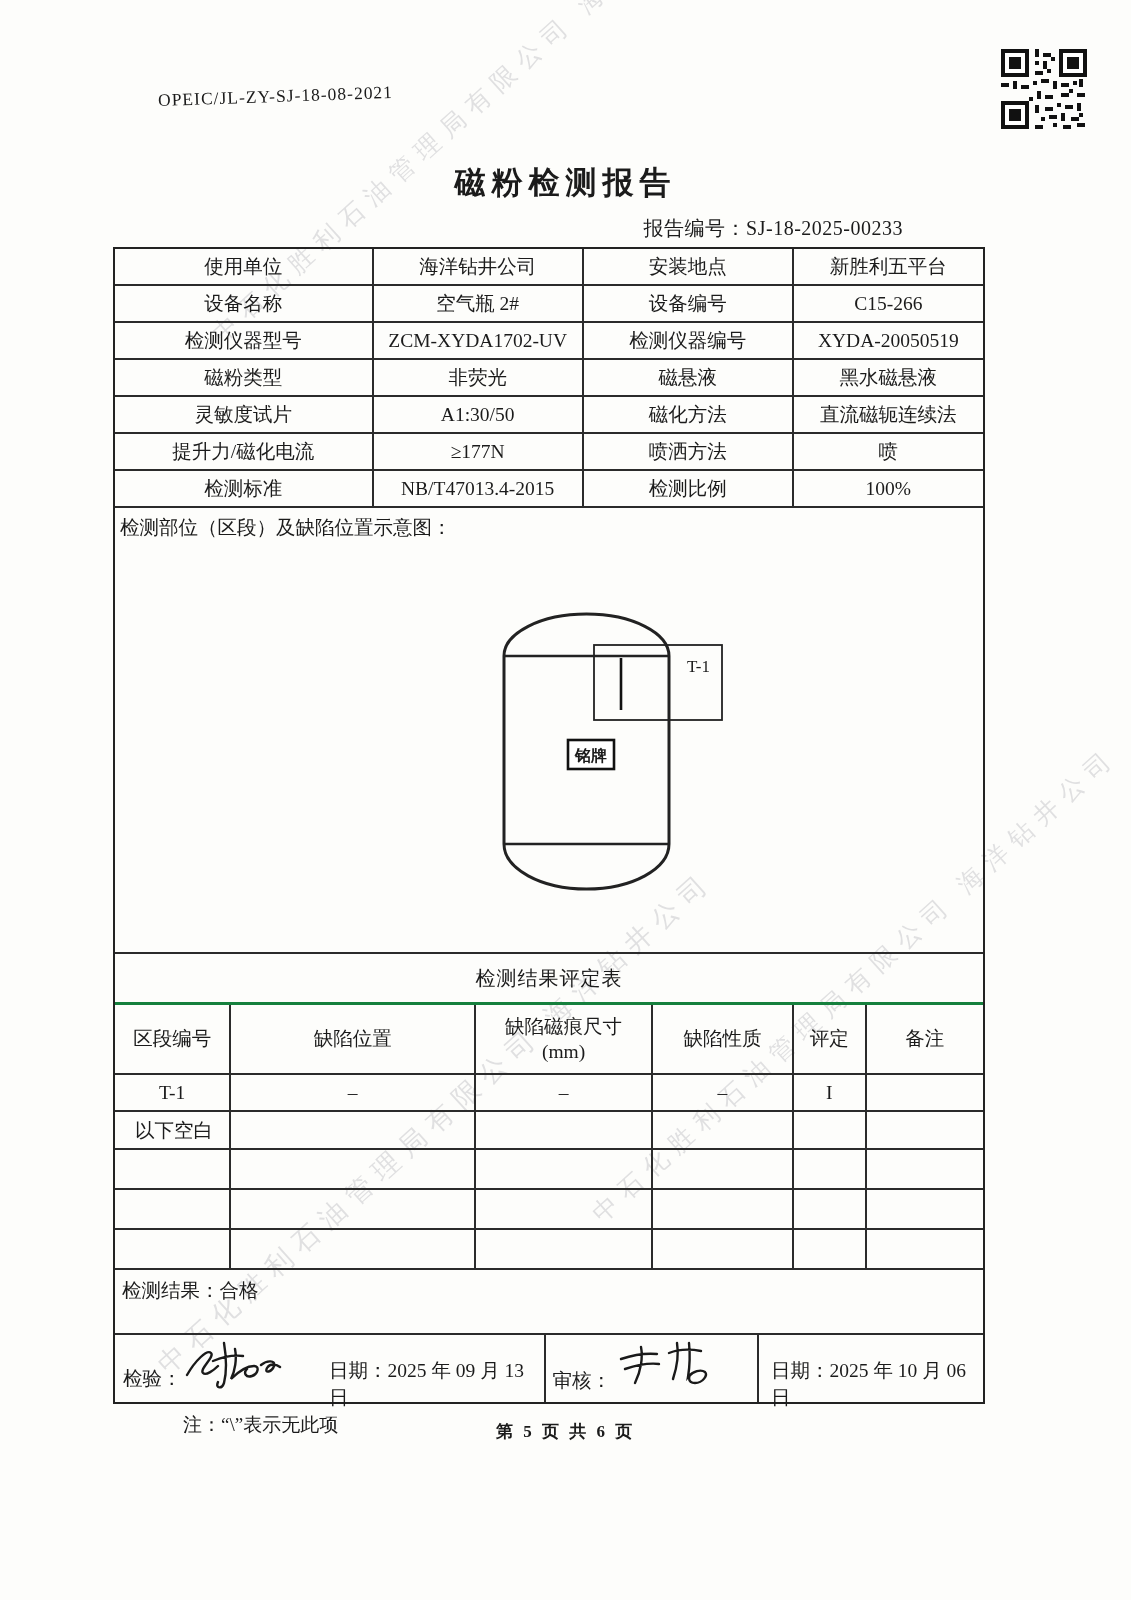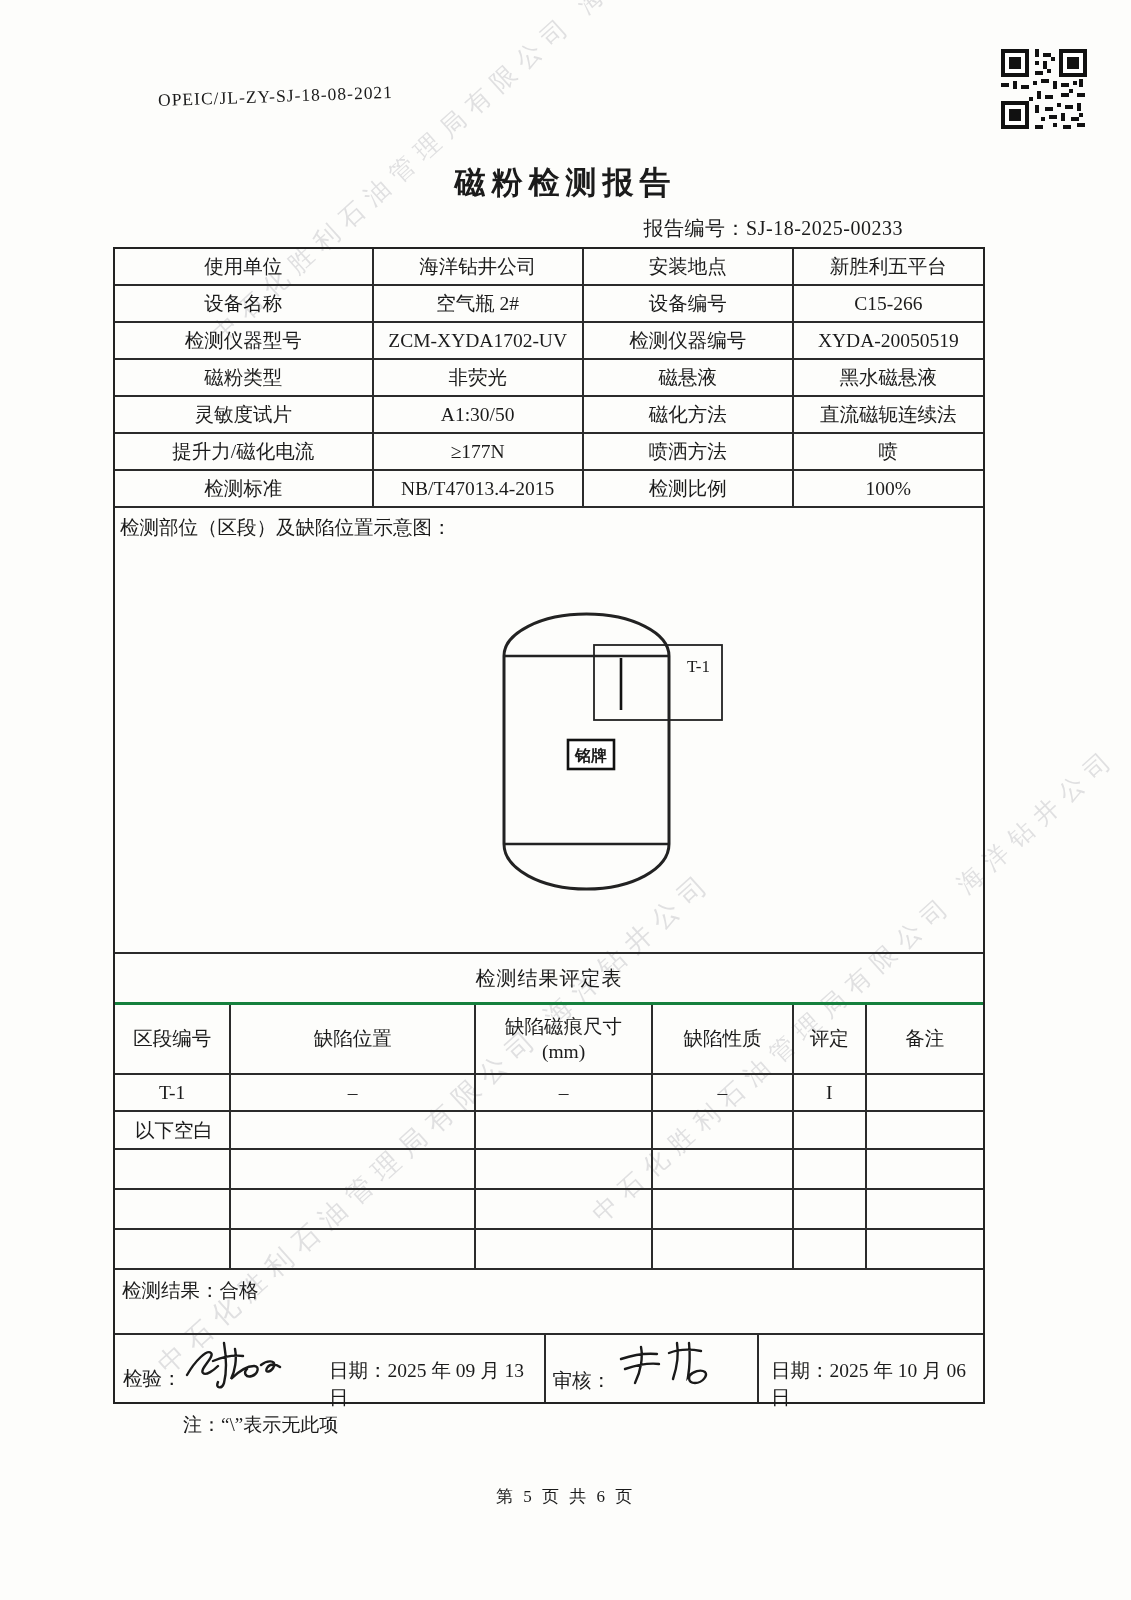--- a/index.html
+++ b/index.html
@@ -34,22 +34,22 @@
   .signoff{display:grid;grid-template-columns:49.7% 24.5% 25.8%;height:67px;border-radius:19px;}
   .scell{position:relative;border-right:2px solid #2b2b2b;box-sizing:border-box;font-size:19.5px;}
   .scell:last-child{border-right:none;}
   .sig-label-insp{position:absolute;left:8px;bottom:10px;}
   .sig-label-rev{position:absolute;left:6px;bottom:8px;}
   .insp-sig{position:absolute;left:52px;top:0px;}
   .rev-sig{position:absolute;left:62px;top:2px;}
   .insp-date{position:absolute;left:178px;top:22px;margin-left:36px;}
   .rev-date{position:absolute;left:12px;top:22px;}
   .note{position:absolute;left:183px;top:1412px;font-size:19px;}
-  .page-footer{position:absolute;left:0;top:1485px;width:100%;text-align:center;
-        font-size:17px;font-weight:400;letter-spacing:3px;}
+  .page-footer{position:absolute;left:0;top:1420px;width:100%;text-align:center;
+        font-size:17px;font-weight:700;letter-spacing:3px;}
   svg text{font-family:"Liberation Serif", serif;fill:#1b1b1b;}
 </style>
 </head>
 <body>
 
 <div class="page">
 
   <div class="wm" style="left:205px;top:325px;">中石化胜利石油管理局有限公司 海洋钻井公司</div>
   <div class="wm" style="left:150px;top:1355px;font-size:27px;">中石化胜利石油管理局有限公司 海洋钻井公司</div>
   <div class="wm" style="left:585px;top:1205px;">中石化胜利石油管理局有限公司 海洋钻井公司</div>

